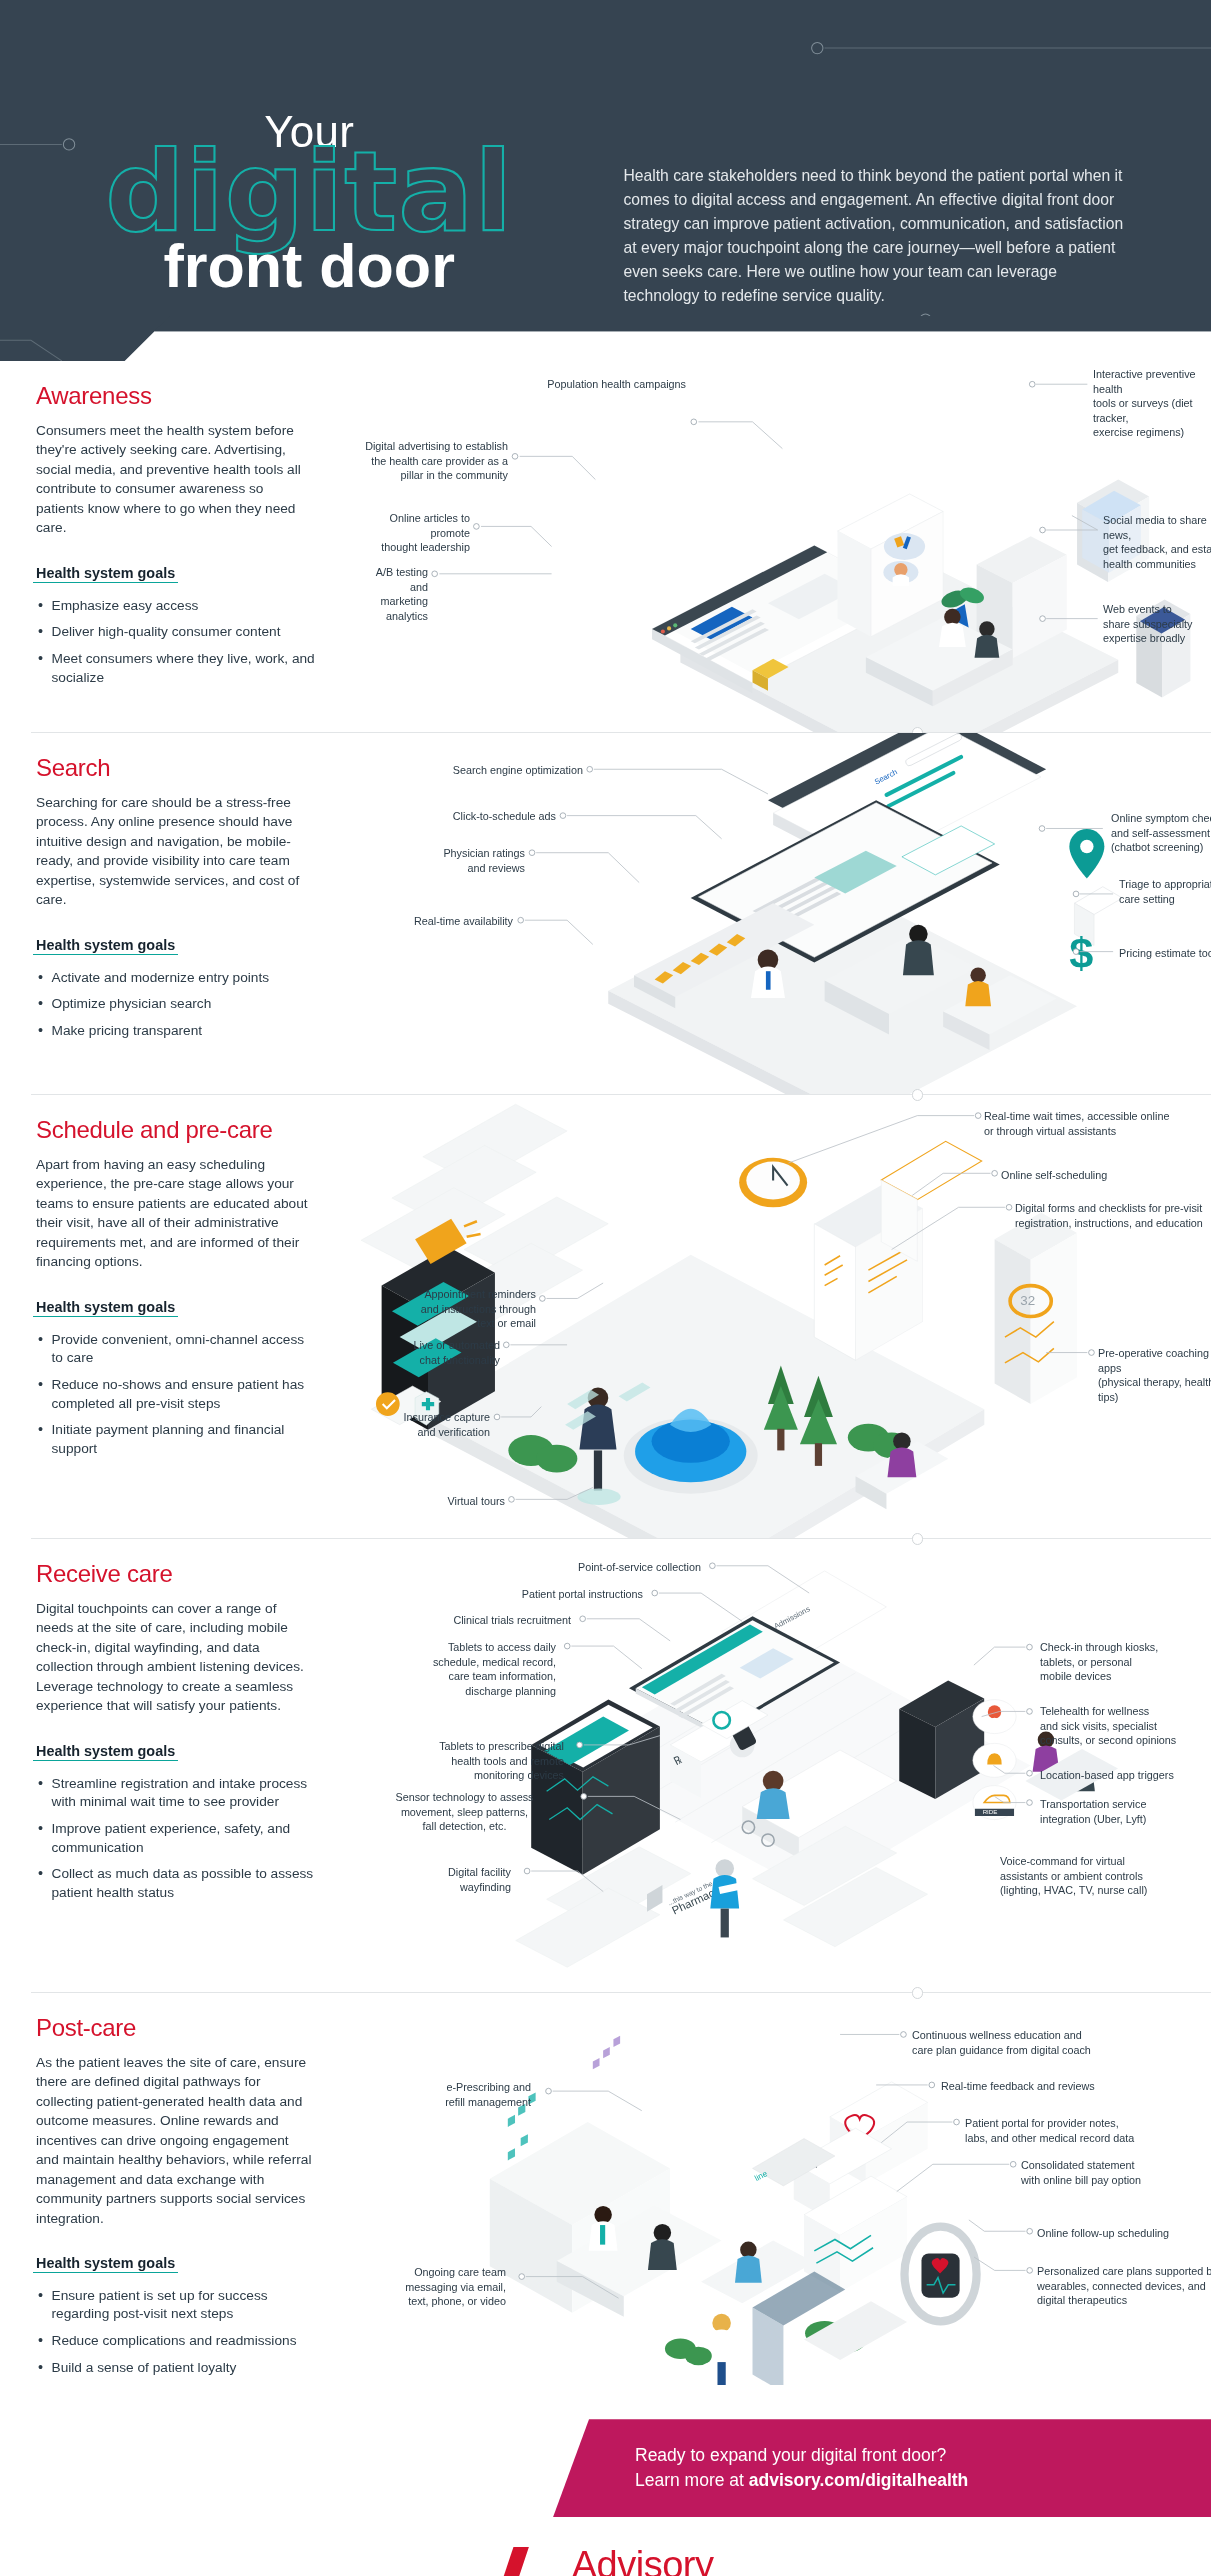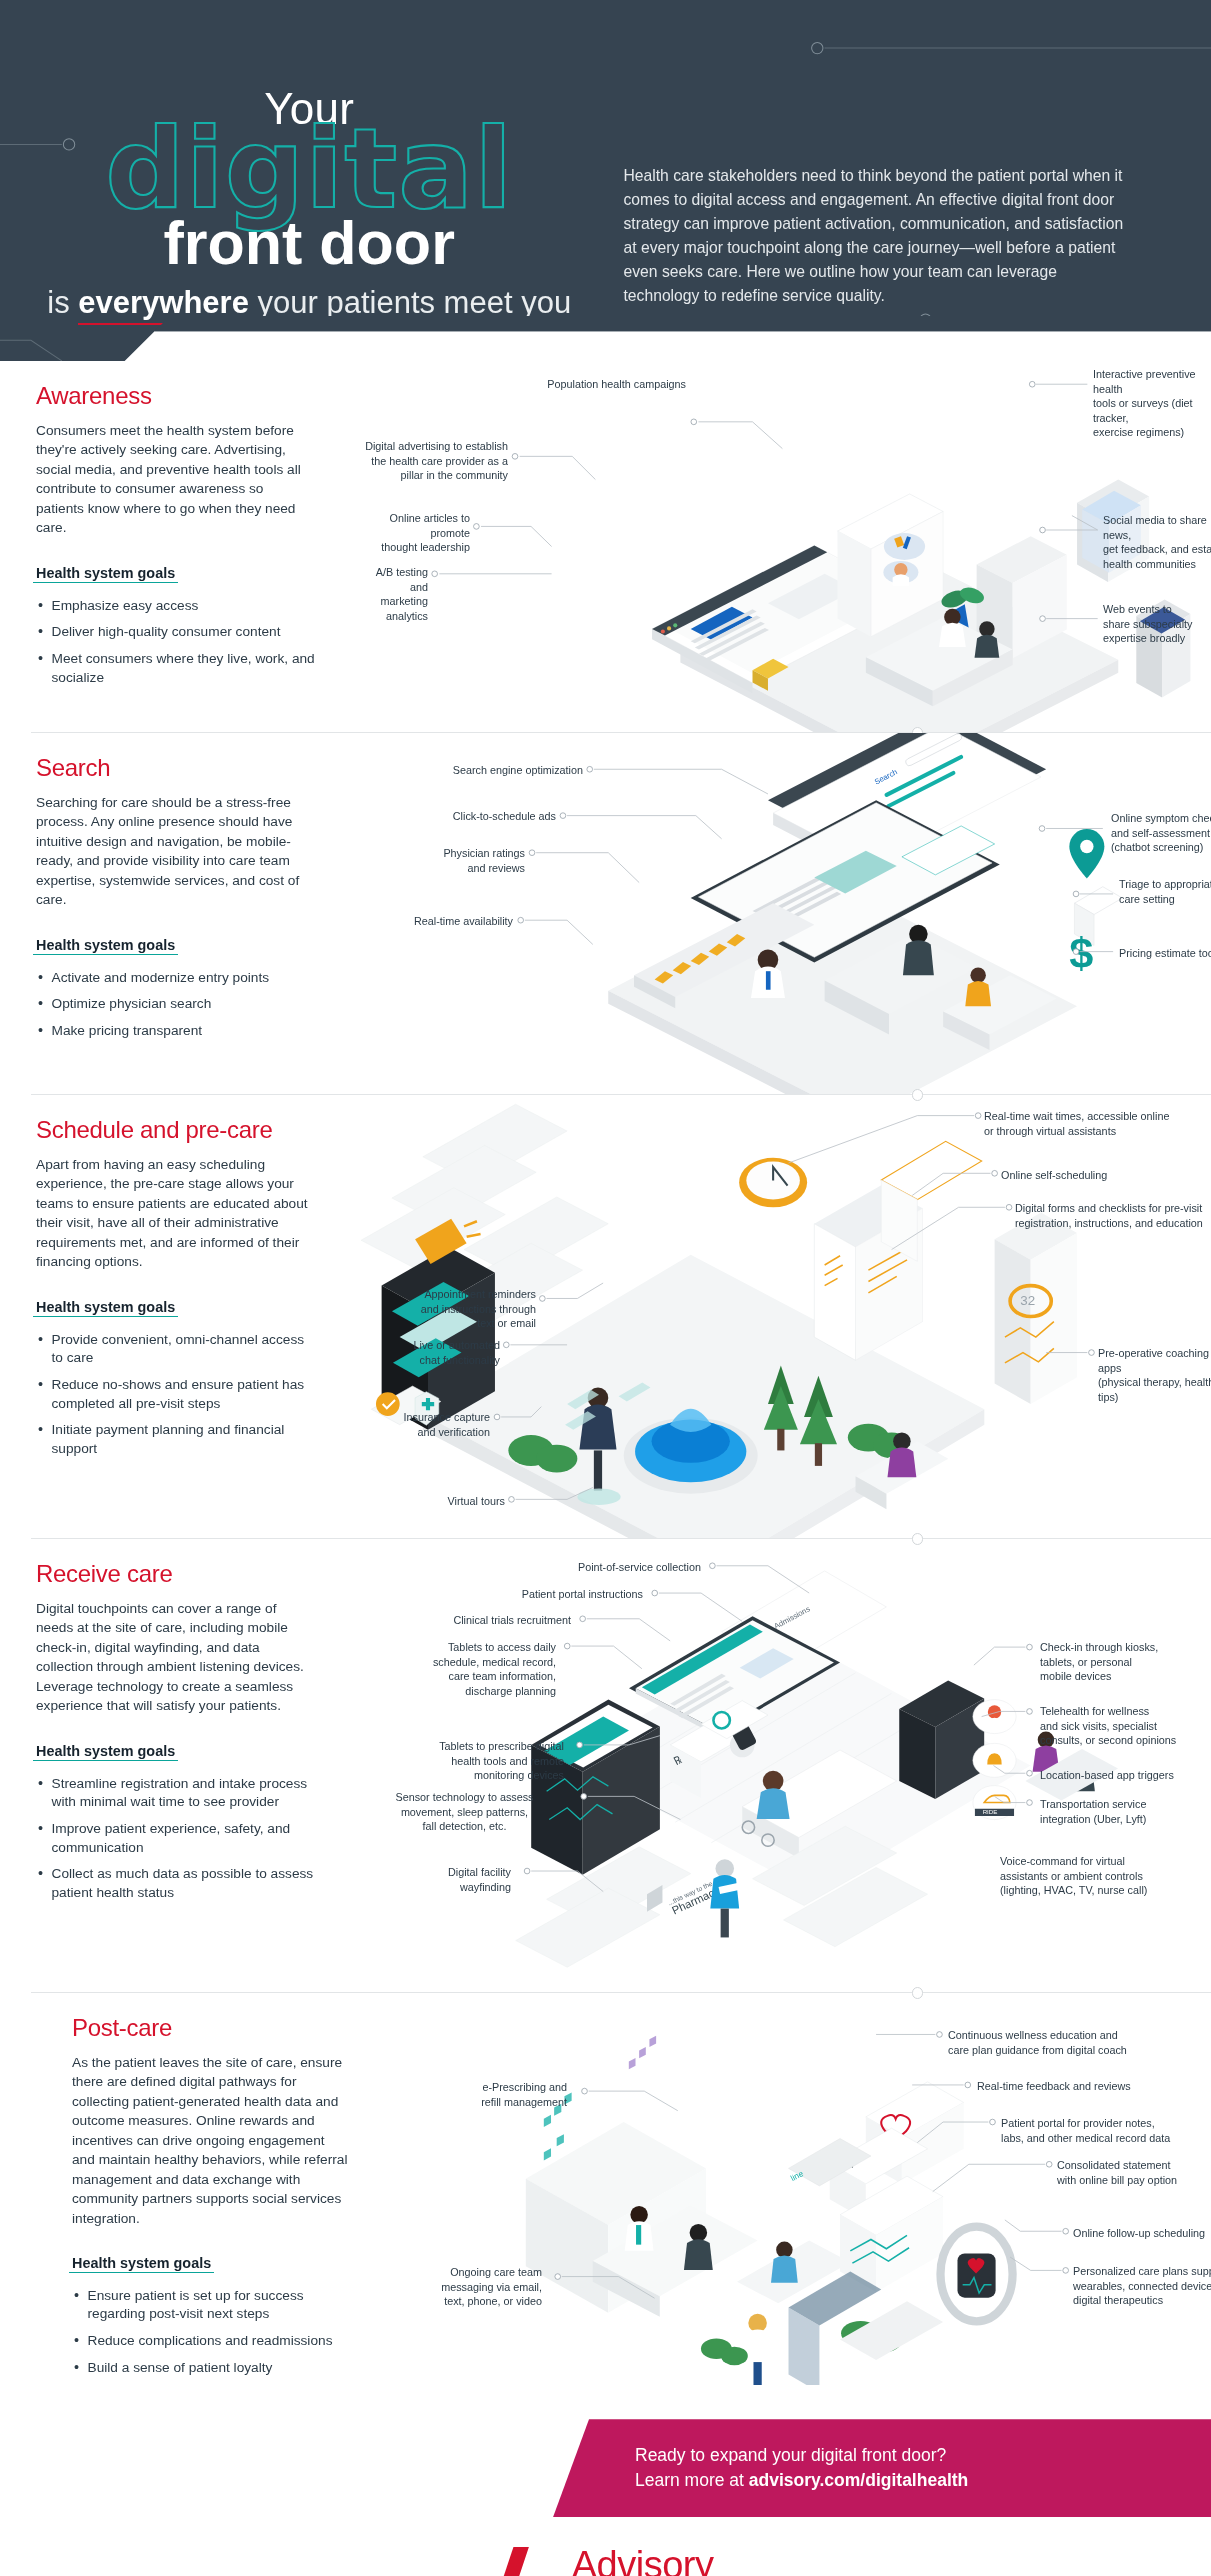--- a/index.html
+++ b/index.html
@@ -184,21 +184,20 @@
       <line x1="0" y1="280" x2="120" y2="280" stroke="#5d6b76" stroke-width="2"></line>
       <circle cx="134" cy="280" r="11" fill="none" stroke="#7f8d97" stroke-width="2"></circle>
       <polyline points="0,660 60,660 120,700" fill="none" stroke="#5d6b76" stroke-width="2"></polyline>
     </svg>
 
     <div class="hero-inner">
       <div class="hero-left">
         <div class="t-your">Your</div>
         <div class="t-digital">digital</div>
         <div class="t-front">front door</div>
-        <div class="t-sub"><span>is </span><b>everywhere</b><span> your patients meet you</span></div>
       </div>
       <div class="hero-right">
         <p>Health care stakeholders need to think beyond the patient portal when it comes to digital access and engagement. An effective digital front door strategy can improve patient activation, communication, and satisfaction at every major touchpoint along the care journey—well before a patient even seeks care. Here we outline how your team can leverage technology to redefine service quality.</p>
       </div>
     </div>
 
     <svg class="hero-notch" viewBox="0 0 2352 90" preserveAspectRatio="none">
       <polygon points="0,90 0,90 240,90 300,30 2352,30 2352,90" fill="#ffffff"></polygon>
       <polygon points="300,30 2352,30 2352,0 330,0" fill="#364451"></polygon>
     </svg>
@@ -750,21 +749,21 @@
       <div class="lbl l" style="left:679px;top:258px;width:165px;">Transportation service
 integration (Uber, Lyft)</div>
       <div class="lbl l" style="left:639px;top:315px;width:206px;">Voice-command for virtual
 assistants or ambient controls
 (lighting, HVAC, TV, nurse call)</div>
     </div>
   </div>
 
   <div class="divider"></div>
 
-  <div class="section" style="min-height:392px;margin-left:36px;">
+  <div class="section" style="min-height:392px;">
     <div class="col-text">
       <div class="sec-title">Post-care</div>
       <div class="sec-body">As the patient leaves the site of care, ensure there are defined digital pathways for collecting patient-generated health data and outcome measures. Online rewards and incentives can drive ongoing engagement and maintain healthy behaviors, while referral management and data exchange with community partners supports social services integration.</div>
       <div class="goals-head">Health system goals</div>
       <ul class="goals">
         <li>Ensure patient is set up for success regarding post-visit next steps</li>
         <li>Reduce complications and readmissions</li>
         <li>Build a sense of patient loyalty</li>
       </ul>
     </div>

